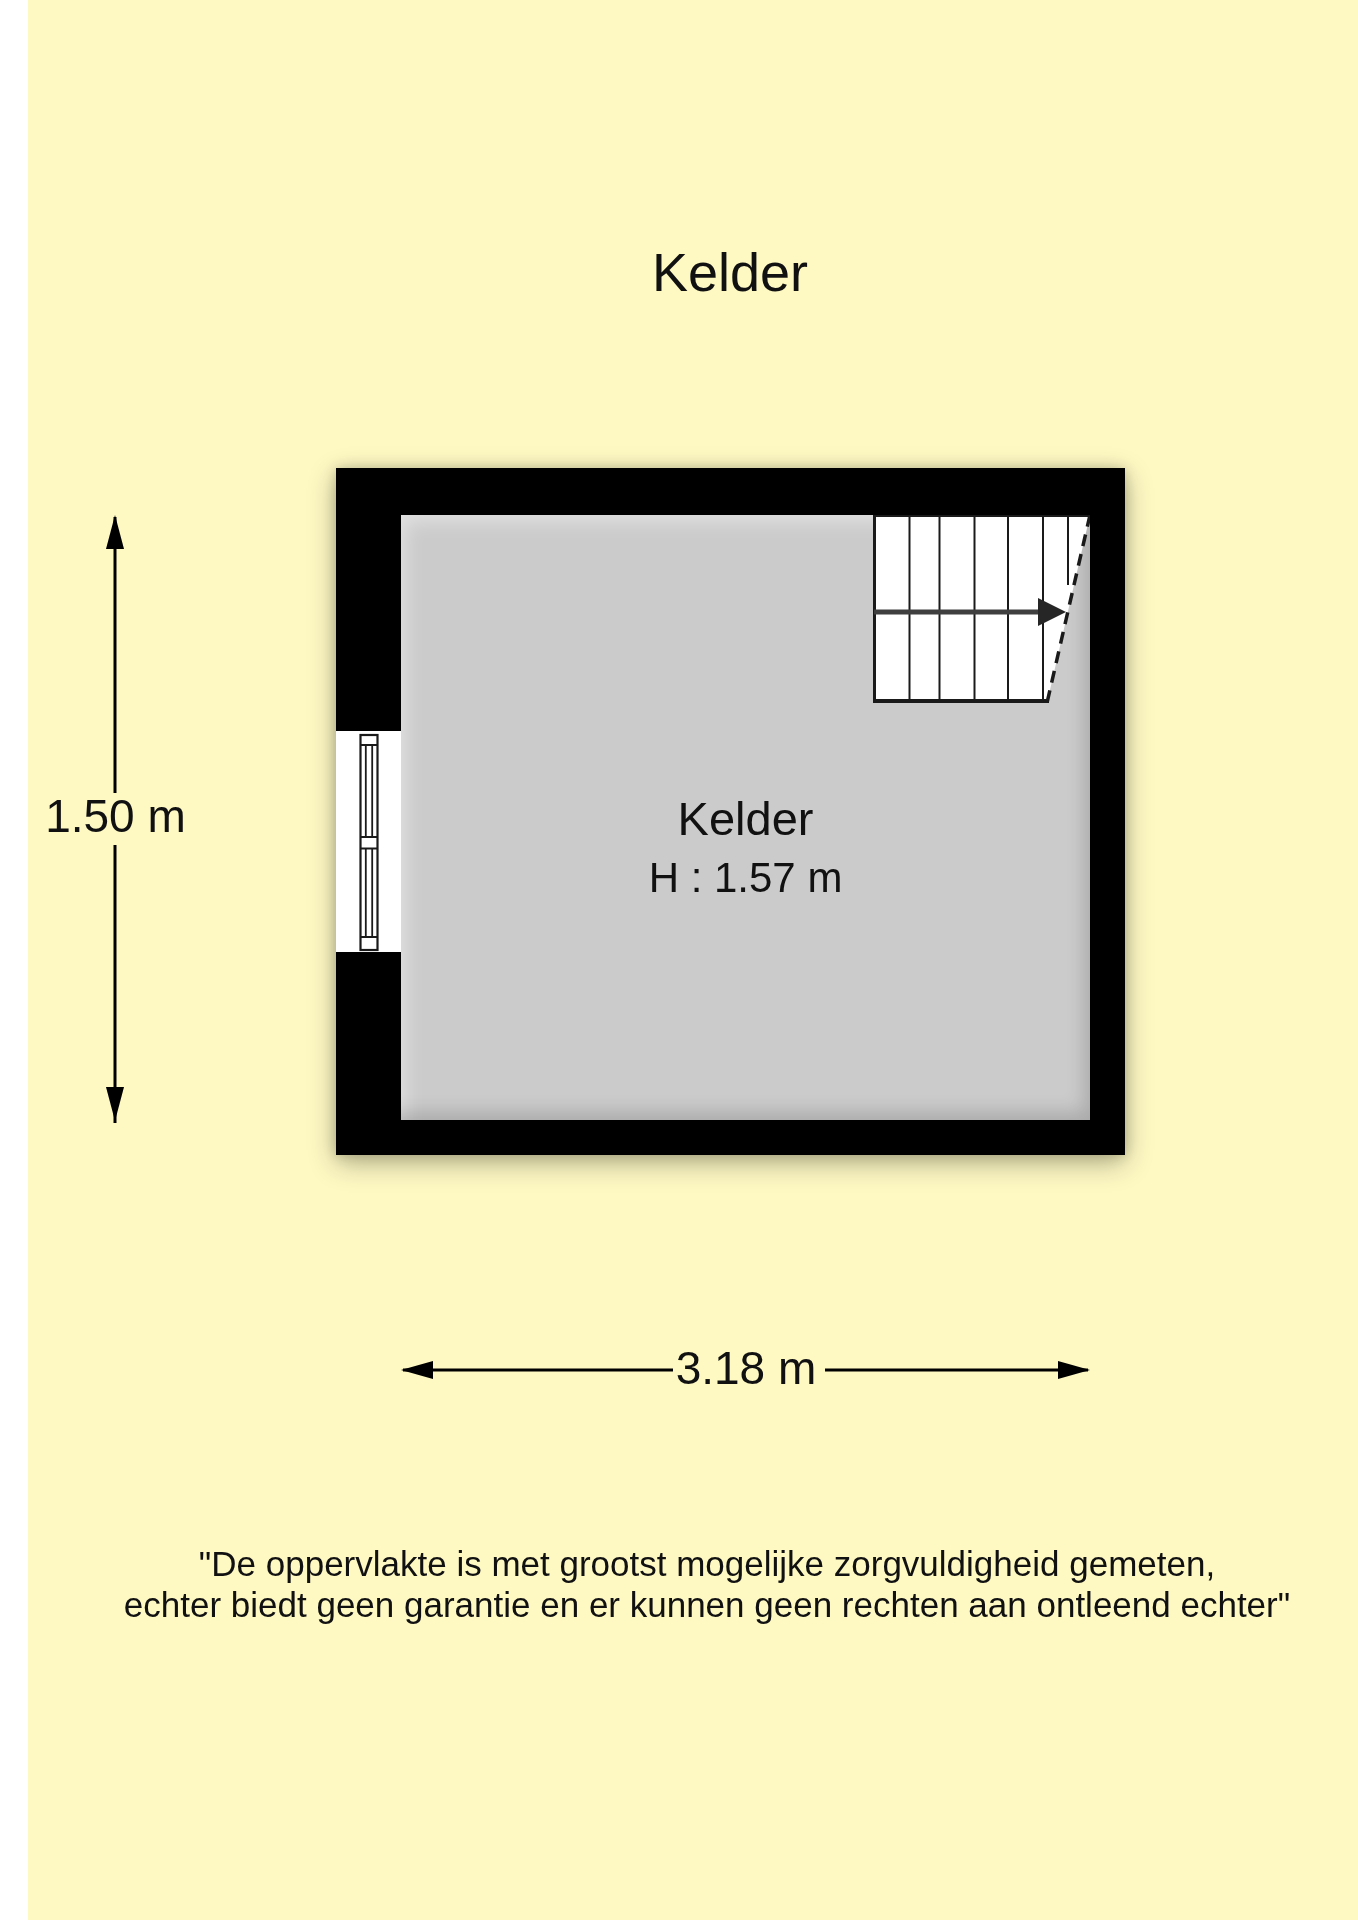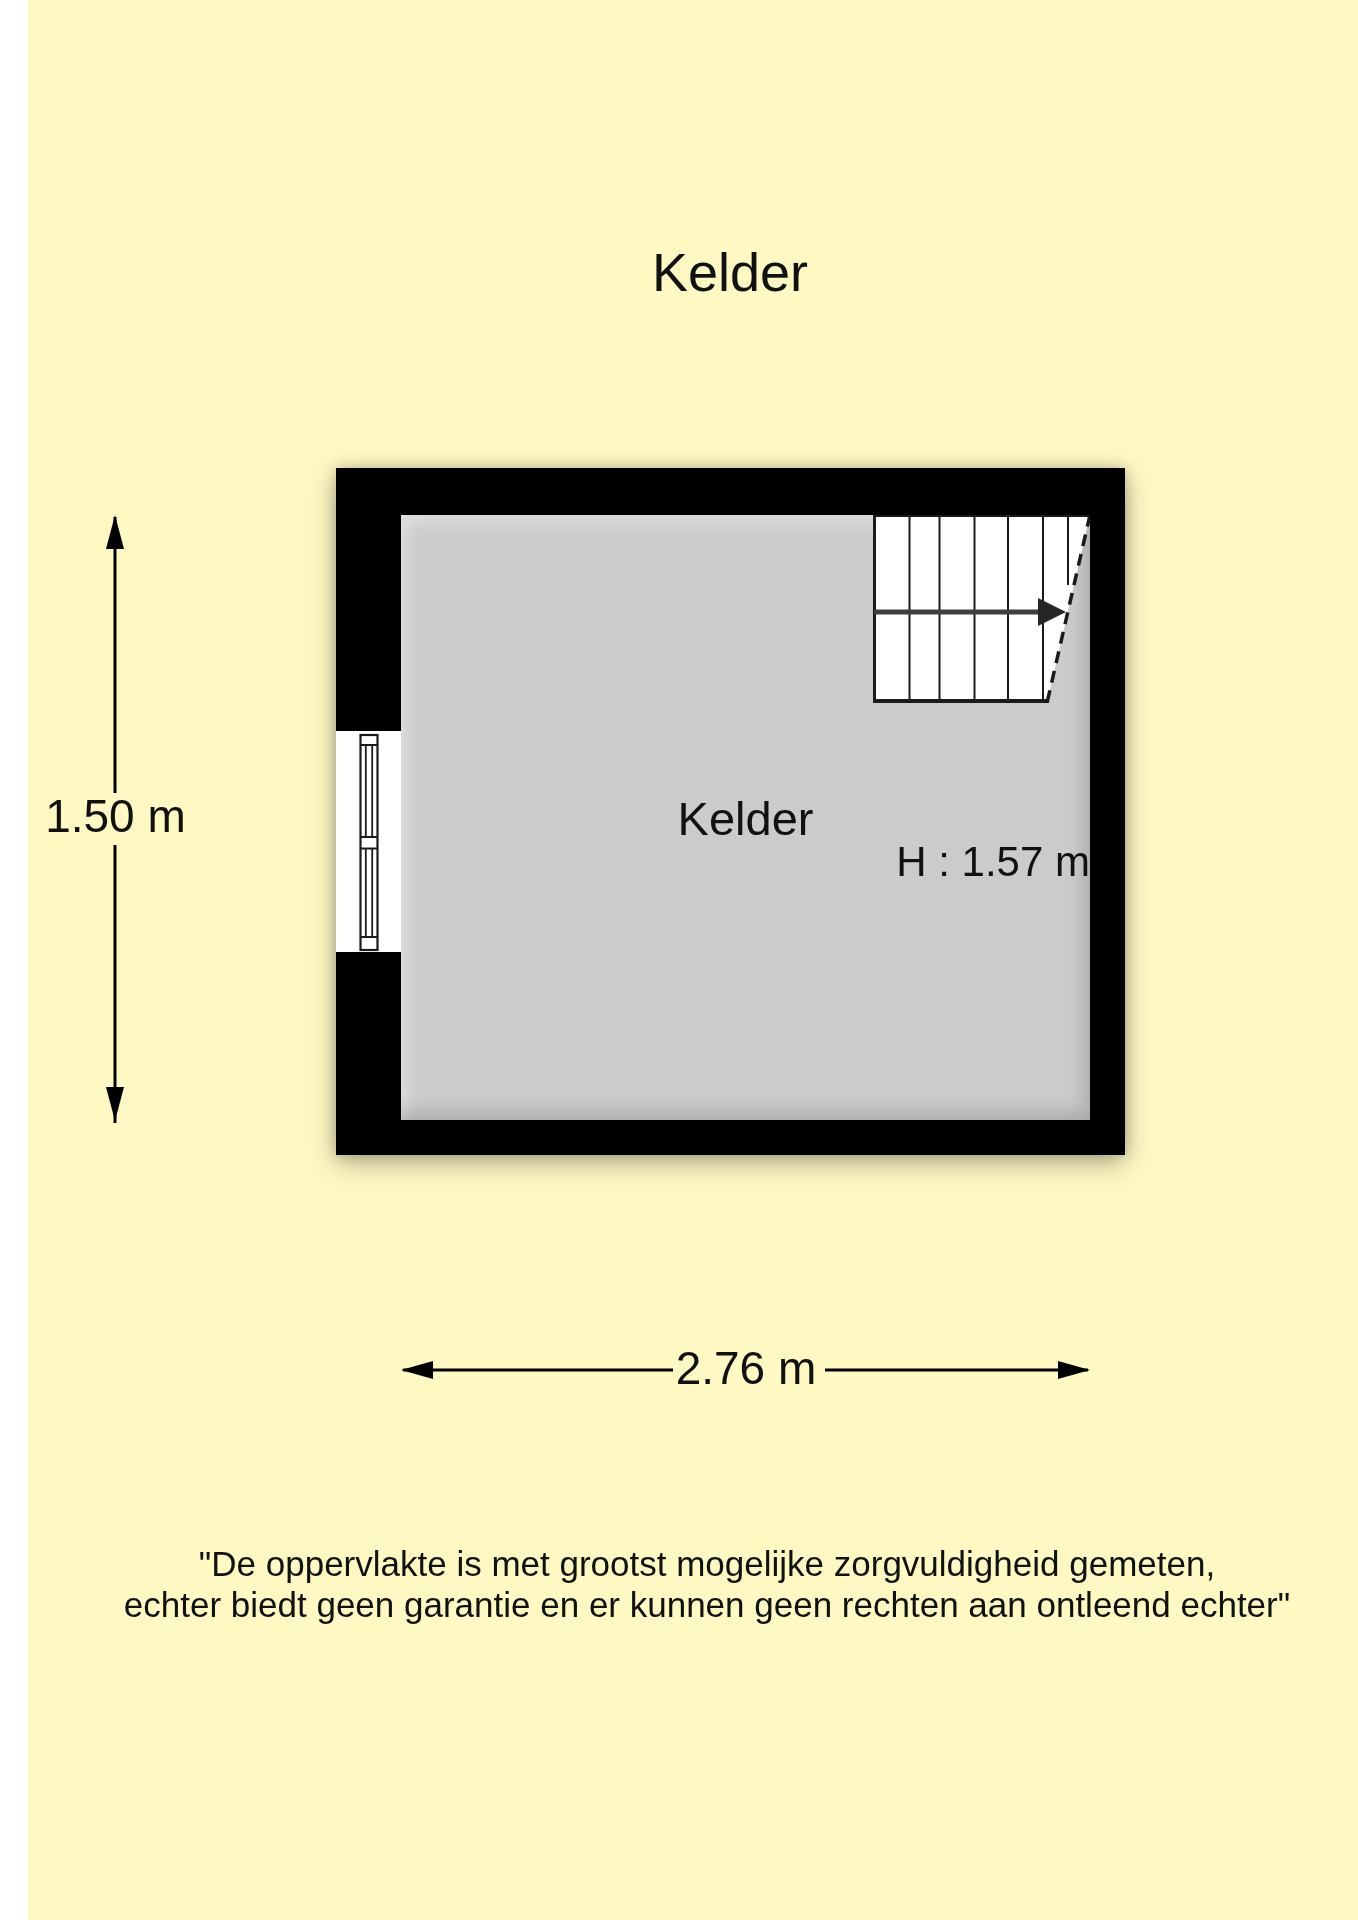--- a/index.html
+++ b/index.html
@@ -41,22 +41,22 @@
     background:var(--floor);
     box-shadow:inset -12px -14px 18px -6px rgba(0,0,0,0.16),
                inset 12px 14px 20px -8px rgba(255,255,255,0.45);
   }
   .room-label{
     left:0;top:280px;width:689px;
     text-align:center;font-size:47px;line-height:1;
     white-space:nowrap;
   }
   .room-height-label{
-    left:0;top:326px;width:689px;
-    text-align:right;font-size:42px;line-height:1;
+    left:0;top:342px;width:689px;
+    text-align:center;font-size:42px;line-height:1;
     white-space:nowrap;
   }
   .stairs-box{left:537px;top:47px;width:217px;height:188px;}
   .window-box{left:0;top:263px;width:65px;height:221px;background:#ffffff;}
 
   
   .dim-label{
     font-size:46px;line-height:1;
     white-space:nowrap;text-align:center;
     color:var(--text);
@@ -146,20 +146,20 @@
     <polygon points="17,616 8,582 26,582" fill="#000"></polygon>
   </svg>
   <div class="abs dim-label v-dim-label">1.50 m</div>
 
   <svg class="abs h-dim-svg" width="710" height="36" viewBox="0 0 710 36">
     <line x1="10" y1="18" x2="280" y2="18" stroke="#000" stroke-width="3"></line>
     <line x1="432" y1="18" x2="695" y2="18" stroke="#000" stroke-width="3"></line>
     <polygon points="8,18 40,9 40,27" fill="#000"></polygon>
     <polygon points="697,18 665,9 665,27" fill="#000"></polygon>
   </svg>
-  <div class="abs dim-label h-dim-label">2.76 m</div>
+  <div class="abs dim-label h-dim-label">3.18 m</div>
 
   <div class="abs disclaimer">
     <div>"De oppervlakte is met grootst mogelijke zorgvuldigheid gemeten,</div>
     <div>echter biedt geen garantie en er kunnen geen rechten aan ontleend echter"</div>
   </div>
 
 </div>
 
 </body></html>

